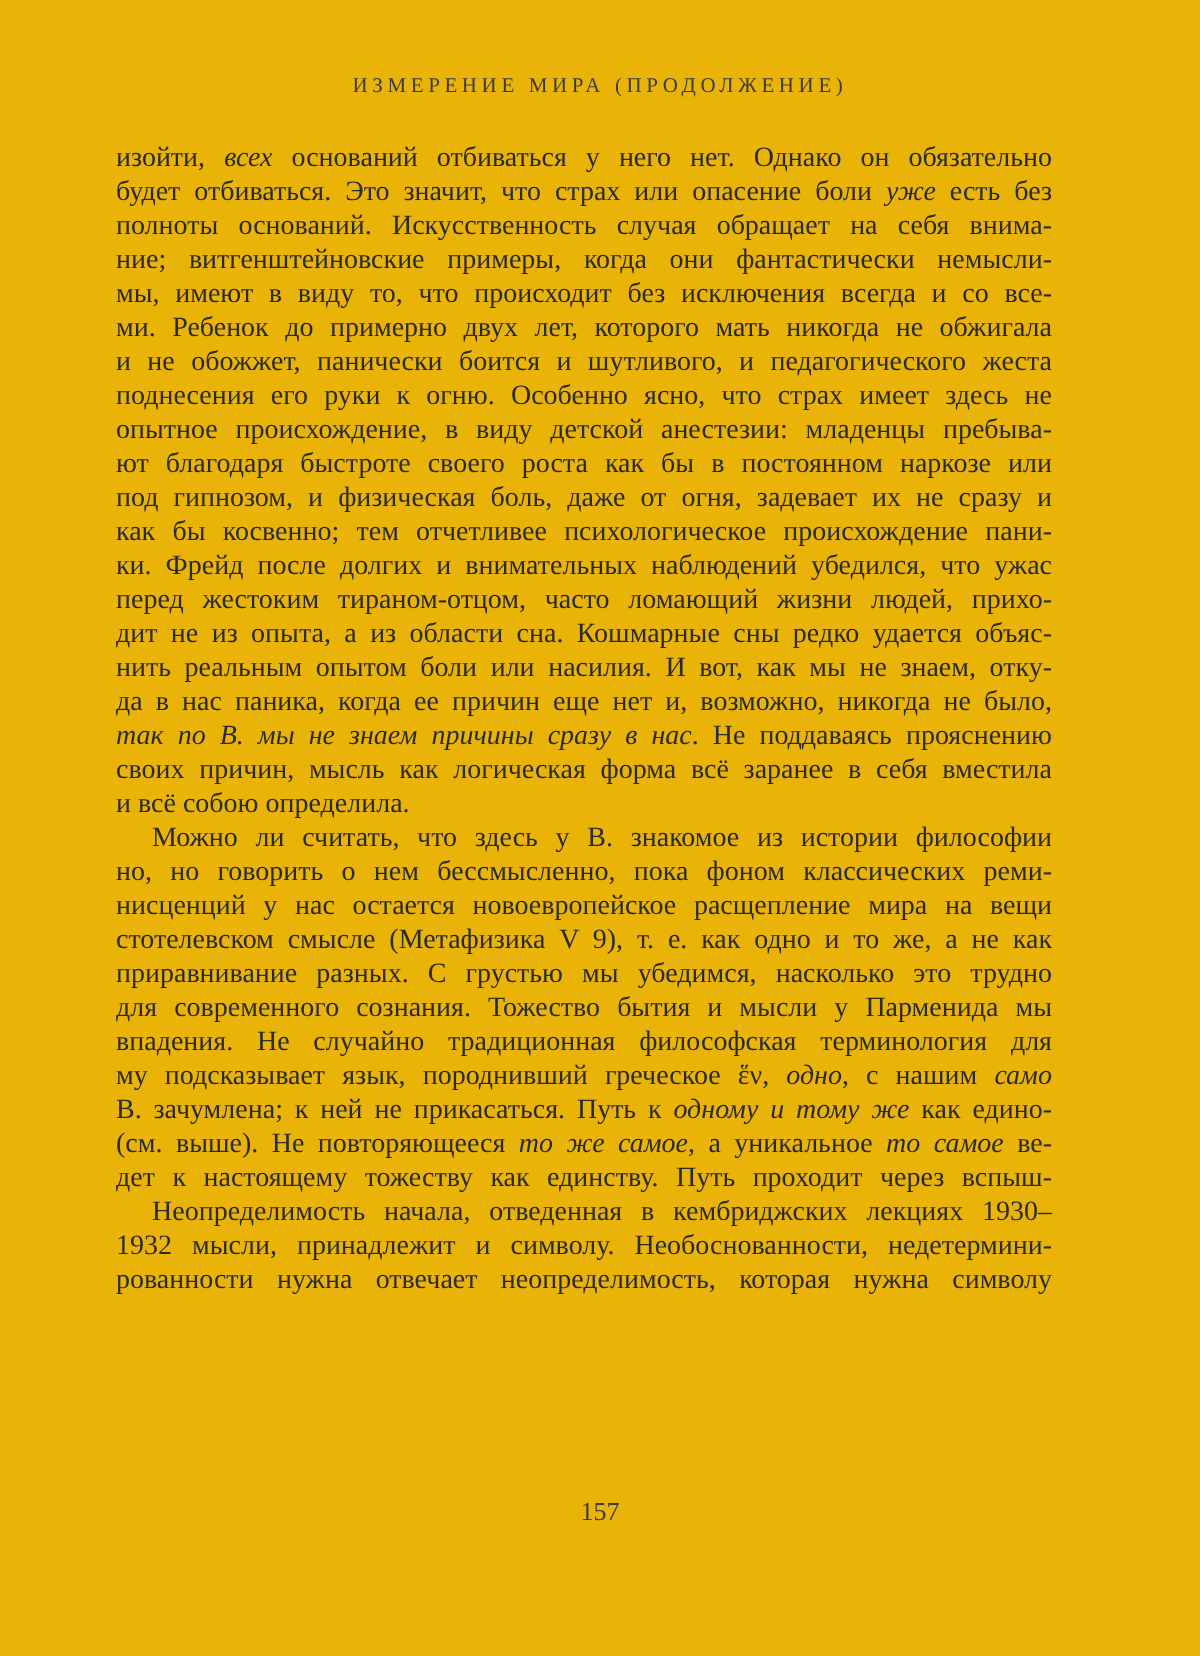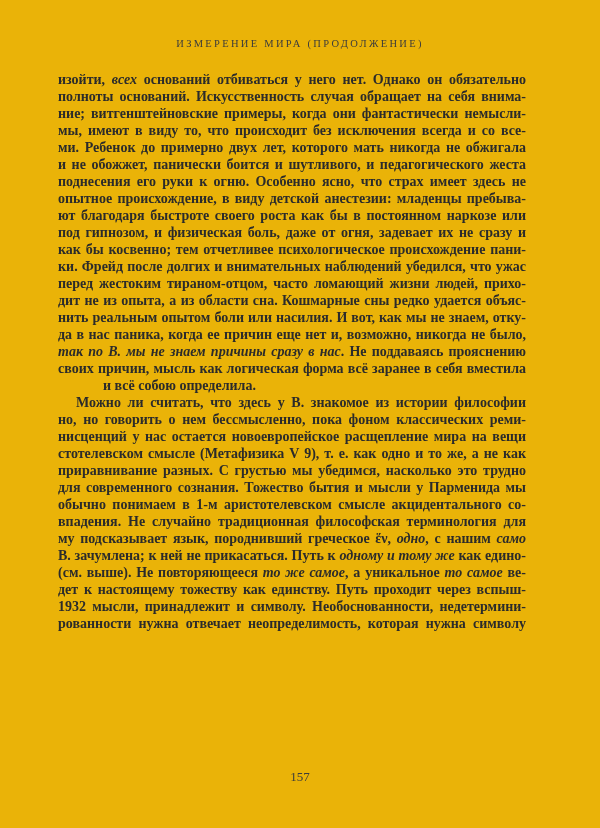--- a/index.html
+++ b/index.html
@@ -34,50 +34,49 @@
     width: 468px;
     font-size: 14px;
     line-height: 17px;
   }
   .line {
     text-align: justify;
     text-align-last: justify;
     height: 17px;
     overflow: visible;
     white-space: nowrap;
-    font-weight: bold;
   }
   .line.last {
     text-align-last: left;
-    margin-left: 45px;
   }
   .line.indent {
     text-indent: 18px;
   }
   .line i {
     font-style: italic;
   }
   .page-number {
     position: absolute;
-    top: 769px;
+    top: 748px;
     left: 0;
     right: 0;
     text-align: center;
     font-size: 13px;
     color: #3c3c3c;
   }
 </style>
 </head>
 <body>
 
 <div class="page">
   <div class="running-header">ИЗМЕРЕНИЕ МИРА (ПРОДОЛЖЕНИЕ)</div>
 
   <div class="text-block">
       <div class="line"><span>изойти, </span><i>всех</i><span> оснований отбиваться у него нет. Однако он обязательно</span></div>
+      <div class="line"><span>будет отбиваться. Это значит, что страх или опасение боли </span><i>уже</i><span> есть без</span></div>
       <div class="line"><span>полноты оснований. Искусственность случая обращает на себя внима-</span></div>
       <div class="line"><span>ние; витгенштейновские примеры, когда они фантастически немысли-</span></div>
       <div class="line"><span>мы, имеют в виду то, что происходит без исключения всегда и со все-</span></div>
       <div class="line"><span>ми. Ребенок до примерно двух лет, которого мать никогда не обжигала</span></div>
       <div class="line"><span>и не обожжет, панически боится и шутливого, и педагогического жеста</span></div>
       <div class="line"><span>поднесения его руки к огню. Особенно ясно, что страх имеет здесь не</span></div>
       <div class="line"><span>опытное происхождение, в виду детской анестезии: младенцы пребыва-</span></div>
       <div class="line"><span>ют благодаря быстроте своего роста как бы в постоянном наркозе или</span></div>
       <div class="line"><span>под гипнозом, и физическая боль, даже от огня, задевает их не сразу и</span></div>
       <div class="line"><span>как бы косвенно; тем отчетливее психологическое происхождение пани-</span></div>
@@ -88,24 +87,24 @@
       <div class="line"><span>да в нас паника, когда ее причин еще нет и, возможно, никогда не было,</span></div>
       <div class="line"><i>так по В. мы не знаем причины сразу в нас</i><span>. Не поддаваясь прояснению</span></div>
       <div class="line"><span>своих причин, мысль как логическая форма всё заранее в себя вместила</span></div>
       <div class="line last"><span>и всё собою определила.</span></div>
       <div class="line indent"><span>Можно ли считать, что здесь у В. знакомое из истории философии</span></div>
       <div class="line"><span>но, но говорить о нем бессмысленно, пока фоном классических реми-</span></div>
       <div class="line"><span>нисценций у нас остается новоевропейское расщепление мира на вещи</span></div>
       <div class="line"><span>стотелевском смысле (Метафизика V 9), т. е. как одно и то же, а не как</span></div>
       <div class="line"><span>приравнивание разных. С грустью мы убедимся, насколько это трудно</span></div>
       <div class="line"><span>для современного сознания. Тожество бытия и мысли у Парменида мы</span></div>
-      <div class="line"><span>обычно понимаем в 1-м аристотелевском смысле акцидентального со-</span></div>
       <div class="line"><span>впадения. Не случайно традиционная философская терминология для</span></div>
       <div class="line"><span>му подсказывает язык, породнивший греческое ἕν, </span><i>одно</i><span>, с нашим </span><i>само</i></div>
       <div class="line"><span>В. зачумлена; к ней не прикасаться. Путь к </span><i>одному и тому же</i><span> как едино-</span></div>
       <div class="line"><span>(см. выше). Не повторяющееся </span><i>то же самое</i><span>, а уникальное </span><i>то самое</i><span> ве-</span></div>
       <div class="line"><span>дет к настоящему тожеству как единству. Путь проходит через вспыш-</span></div>
+      <div class="line indent"><span>Неопределимость начала, отведенная в кембриджских лекциях 1930–</span></div>
       <div class="line"><span>1932 мысли, принадлежит и символу. Необоснованности, недетермини-</span></div>
       <div class="line"><span>рованности нужна отвечает неопределимость, которая нужна символу</span></div>
     </div>
 
   <div class="page-number">157</div>
 </div>
 
 </body></html>

